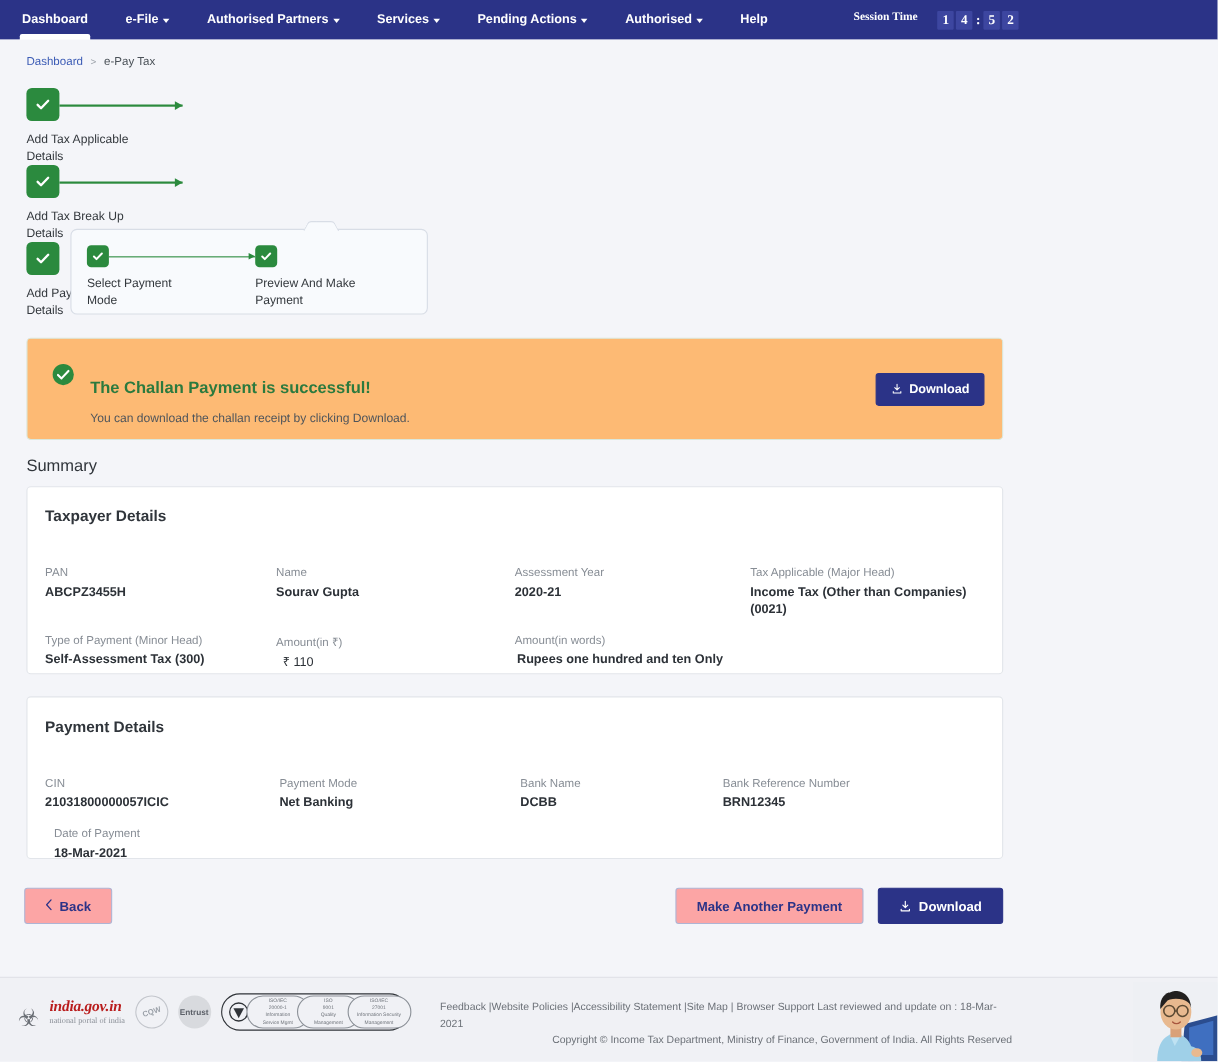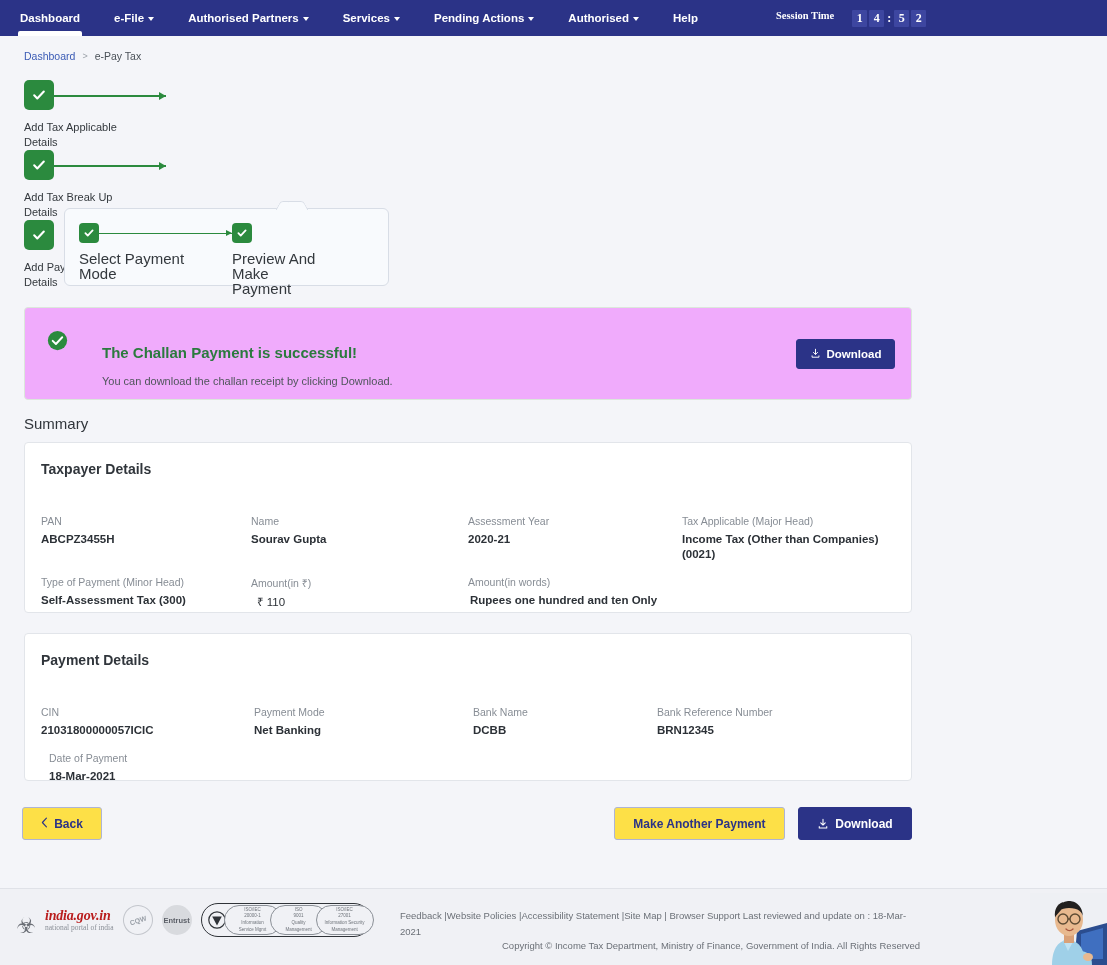--- a/index.html
+++ b/index.html
@@ -166,37 +166,36 @@
   .substep-line::after {
     content: "";
     position: absolute;
     right: 0; top: -3.2px;
     border-left: 6px solid #2b8a3e;
     border-top: 3.5px solid transparent;
     border-bottom: 3.5px solid transparent;
   }
   .substep-label {
     margin-top: 8px;
-    font-size: 15px;
+    font-size: 11px;
     color: #33383d;
     line-height: 15px;
     width: 110px;
   }
 
   
   .banner {
     position: absolute;
     left: 24px; top: 271px;
     width: 888px; height: 93px;
-    background: #f0abfc;
+    background: #fdba74;
     border: 1px solid #dbe7db;
     border-radius: 4px;
     display: flex;
     align-items: center;
-    gap: 20px;
   }
   .banner-check { margin: 0 14px 0 22px; align-self: flex-start; margin-top: 22px; }
   .banner-text { flex: 1; padding-top: 2px; }
   .banner-title {
     color: #2b7a3e;
     font-size: 15px;
     font-weight: bold;
     margin-top: 22px;
   }
   .banner-sub {
@@ -214,21 +213,21 @@
     gap: 6px;
     font-weight: bold;
     white-space: nowrap;
   }
   .btn-primary {
     background: #2b3387;
     color: #ffffff;
     border: 1px solid #2b3387;
   }
   .btn-outline {
-    background: #fde047;
+    background: #fca5a5;
     color: #2b3387;
     border: 1px solid #aeb4d4;
   }
   .banner-btn {
     width: 99px; height: 30px;
     font-size: 11.5px;
     margin-right: 16px;
   }
 
   

